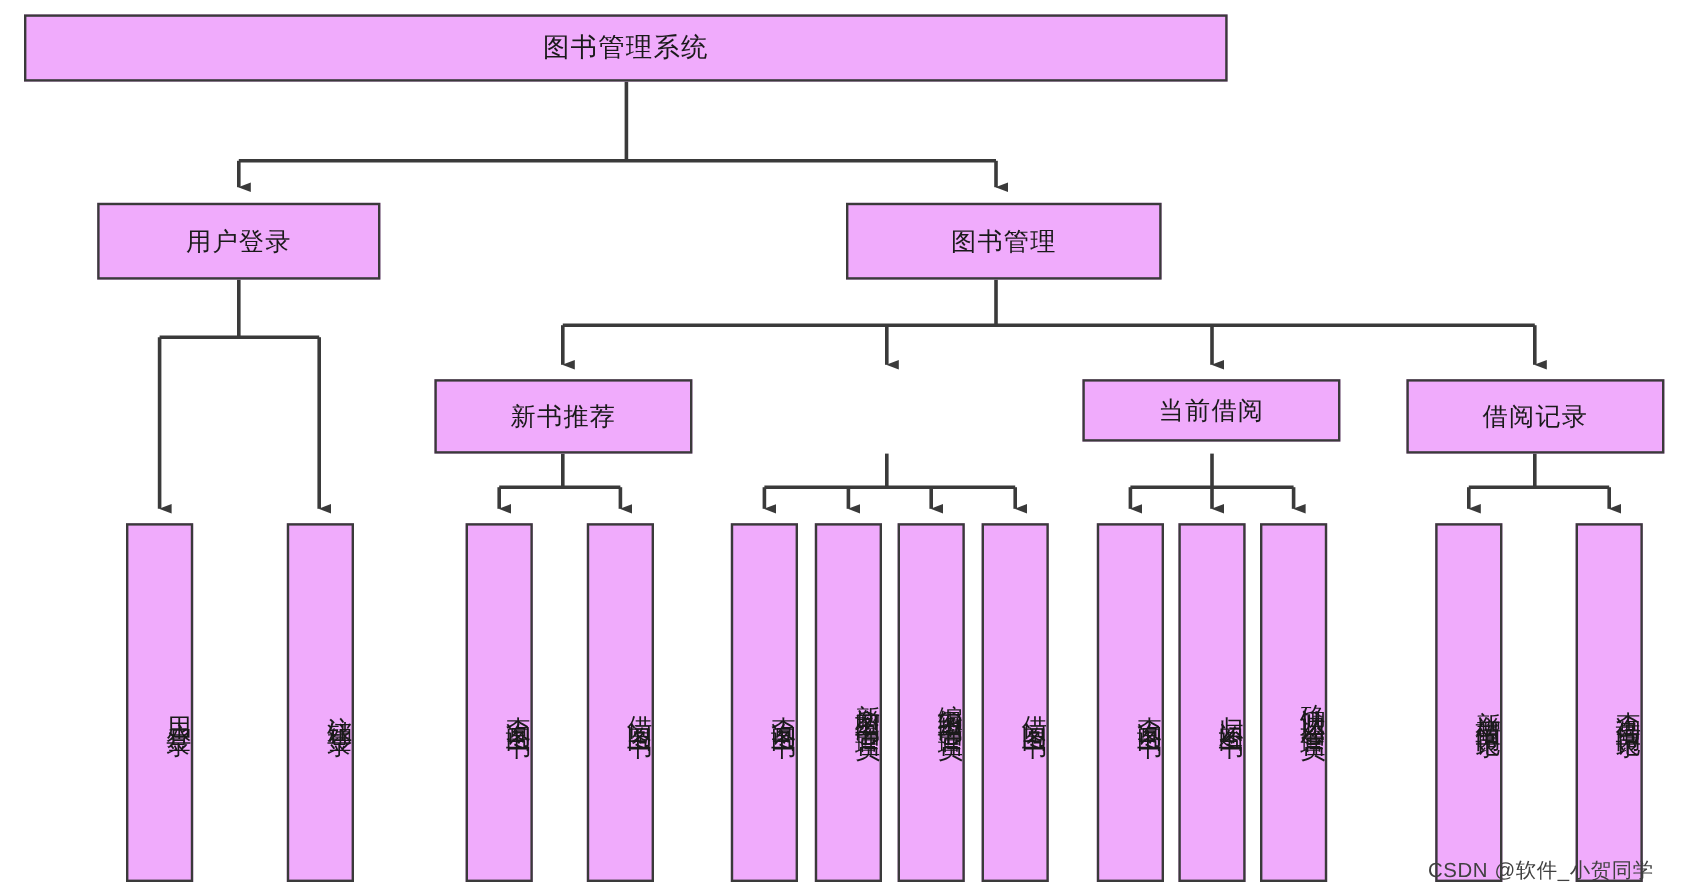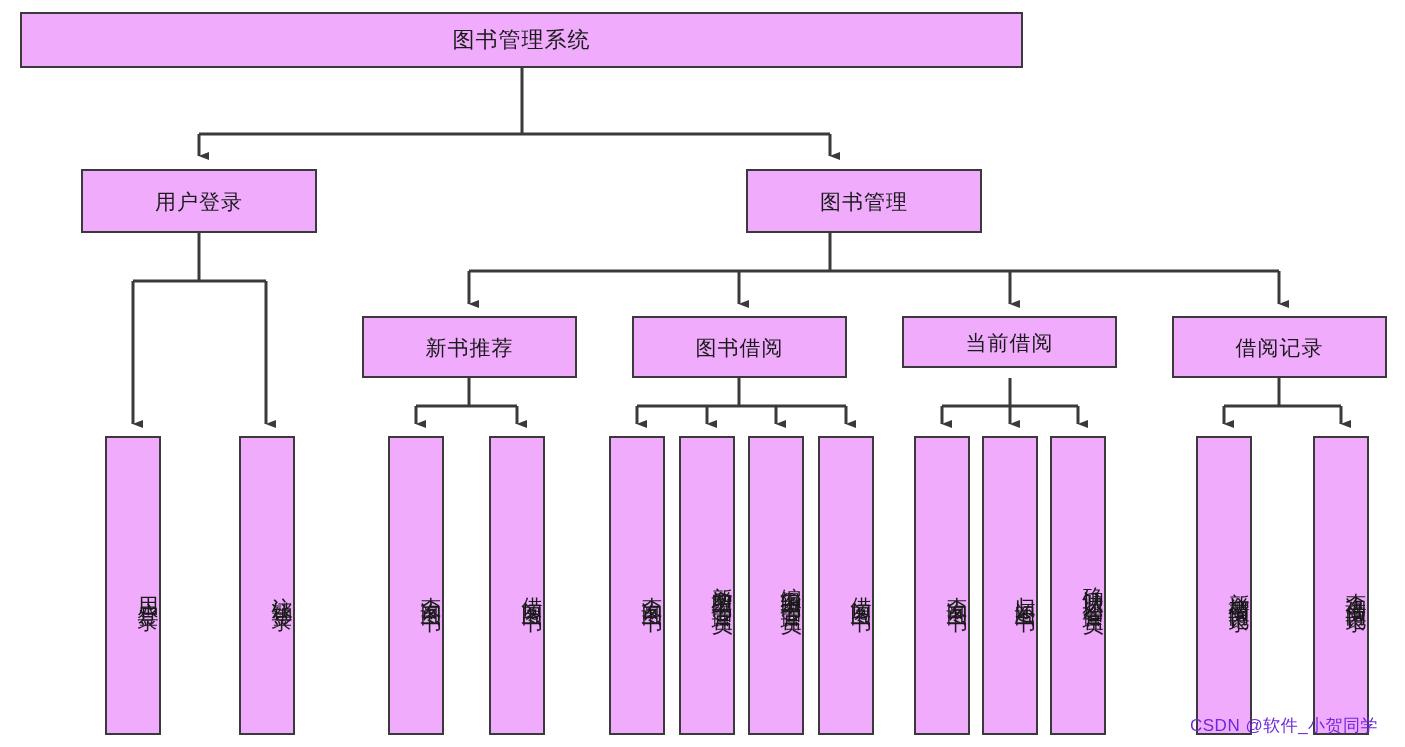--- a/index.html
+++ b/index.html
@@ -52,21 +52,21 @@
   }
   .node.v.tall {
     letter-spacing: 4px;
     padding-top: 5px;
   }
   .node.root {
     font-size: 22px;
   }
   .watermark {
     position: absolute;
-    color: #6d28d9;
+    color: #404040;
     font-size: 17px;
     white-space: nowrap;
     letter-spacing: 0.5px;
   }
 </style>
 </head>
 <body>
 
 <div id="canvas">
 
@@ -116,24 +116,23 @@
       <path d="M1279,378 L1279,406"></path>
       <path d="M1224,406 L1341,406"></path>
       <path d="M1224,406 L1224,424" marker-end="url(#arw)"></path>
       <path d="M1341,406 L1341,424" marker-end="url(#arw)"></path>
     </g>
   </svg>
 
   <div class="node h root" style="left:20px; top:12px; width:1003px; height:56px;">图书管理系统</div>
 
   <div class="node h" style="left:81px; top:169px; width:236px; height:64px;">用户登录</div>
-  <div class="node h" style="left:746px; top:169px; width:236px; height:64px;">图书管理</div>
+  <div class="node h" style="left:705px; top:169px; width:263px; height:64px;">图书管理</div>
 
   <div class="node h" style="left:362px; top:316px; width:215px; height:62px;">新书推荐</div>
-  <div class="node h" style="left:632px; top:316px; width:215px; height:62px;">图书借阅</div>
   <div class="node h" style="left:902px; top:316px; width:215px; height:52px;">当前借阅</div>
   <div class="node h" style="left:1172px; top:316px; width:215px; height:62px;text-align:center;">借阅记录</div>
 
   <div class="node v" style="left:105px; top:436px; width:56px; height:299px;">用户登录</div>
   <div class="node v" style="left:239px; top:436px; width:56px; height:299px;">注销登录</div>
 
   <div class="node v" style="left:388px; top:436px; width:56px; height:299px;">查询图书</div>
   <div class="node v" style="left:489px; top:436px; width:56px; height:299px;">借阅图书</div>
 
   <div class="node v" style="left:609px; top:436px; width:56px; height:299px;">查询图书</div>

